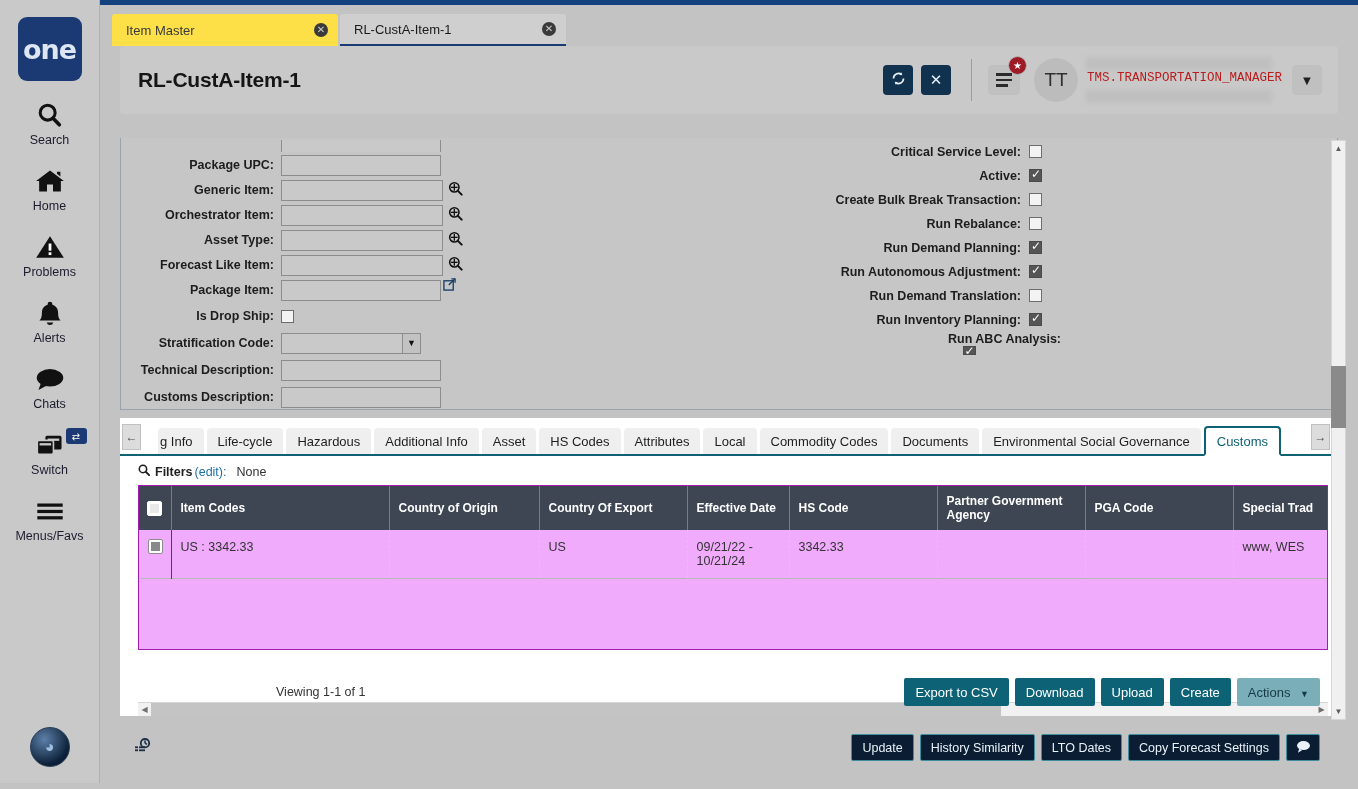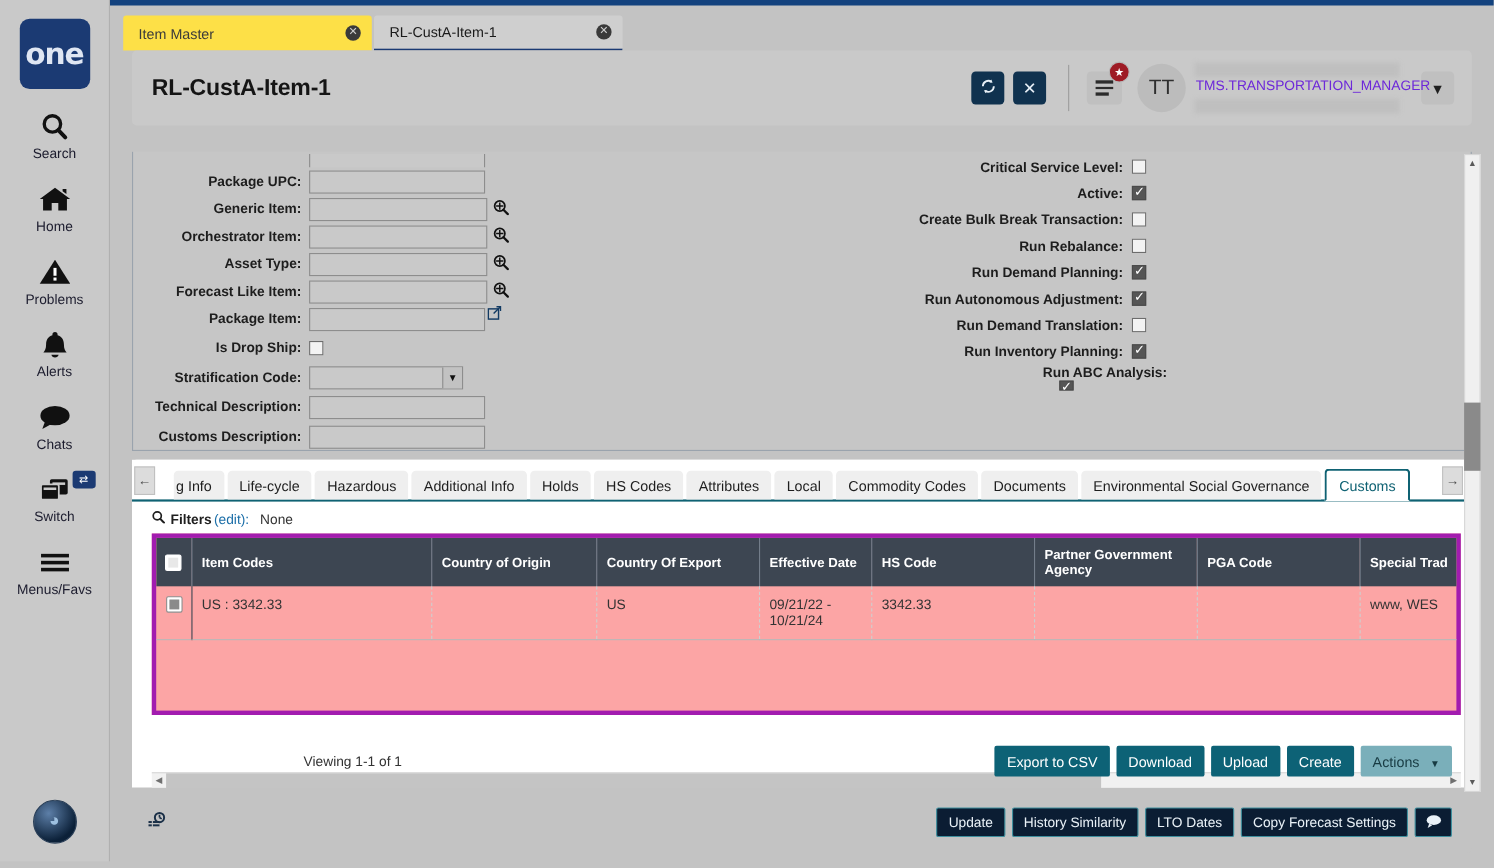--- a/index.html
+++ b/index.html
@@ -119,23 +119,23 @@
     font-size: 19px; color: #2f2f2f; margin-right: 8px;
   }
   .user-block { width: 190px; position: relative; height: 46px; }
   .user-redacted {
     position:absolute; left:0; width:186px; height:13px;
     background:#bfbfbf; filter: blur(2px);
   }
   .user-redacted.r1 { top: 0; }
   .user-redacted.r2 { top: 33px; }
   .user-role {
-    position:absolute; top: 14px; left: 1px; font-size: 12.5px; color:#6d28d9;
+    position:absolute; top: 14px; left: 1px; font-size: 12.5px; color:#b91c1c;
     white-space: nowrap;
-    font-family: Liberation Sans, sans-serif;
+    font-family: Liberation Mono, monospace;
   }
   .caret-btn {
     width: 30px; height: 30px; border-radius:4px; background:#c0c0c0;
     display:flex; align-items:center; justify-content:center;
     margin-left: 16px; margin-right: 16px; cursor:pointer; color:#1f1f1f; font-size:13px;
   }
 
   
   .form-panel {
     position: absolute; left: 120px; top: 138px; width: 1218px; height: 272px;
@@ -220,22 +220,22 @@
   .filters-row {
     display:flex; align-items:center; padding: 8px 0 6px 18px;
     font-size: 12.5px; color:#1f1f1f;
   }
   .filters-row .mag { margin-right: 5px; font-size: 13px; font-weight:bold; }
   .filters-row b { font-weight: bold; }
   .filters-row .edit { color:#1b6ea8; margin-left: 2px; cursor:pointer; }
   .filters-row .none { margin-left: 10px; color: #333; }
 
   .grid-wrap {
-    position:relative; margin: 0 10px 0 18px; border: 4px solid #a21caf;
-    background:#fca5a5; height: 165px; overflow:hidden;
+    position:relative; margin: 0 10px 0 18px; border: 1px solid #a21caf;
+    background:#f0abfc; height: 165px; overflow:hidden;
   }
   table.grid { border-collapse: collapse; table-layout: fixed; width: 1290px; }
   table.grid thead th {
     background: #3d4652; color:#ffffff; font-size: 12px; font-weight:bold;
     text-align:left; padding: 8px 9px; height: 44px; vertical-align: middle;
     border-right: 1px solid #737d8a;
   }
   table.grid thead th.cbcol { width: 30px; padding: 0; text-align:center; }
   table.grid tbody td {
     font-size: 12.5px; color:#333; padding: 10px 9px; vertical-align: top;
@@ -613,21 +613,21 @@
       <div class="gtab">
           <span>Life-cycle</span>
         </div>
       <div class="gtab">
           <span>Hazardous</span>
         </div>
       <div class="gtab">
           <span>Additional Info</span>
         </div>
       <div class="gtab">
-          <span>Holds</span>
+          <span>Asset</span>
         </div>
       <div class="gtab">
           <span>HS Codes</span>
         </div>
       <div class="gtab">
           <span>Attributes</span>
         </div>
       <div class="gtab">
           <span>Local</span>
         </div>

